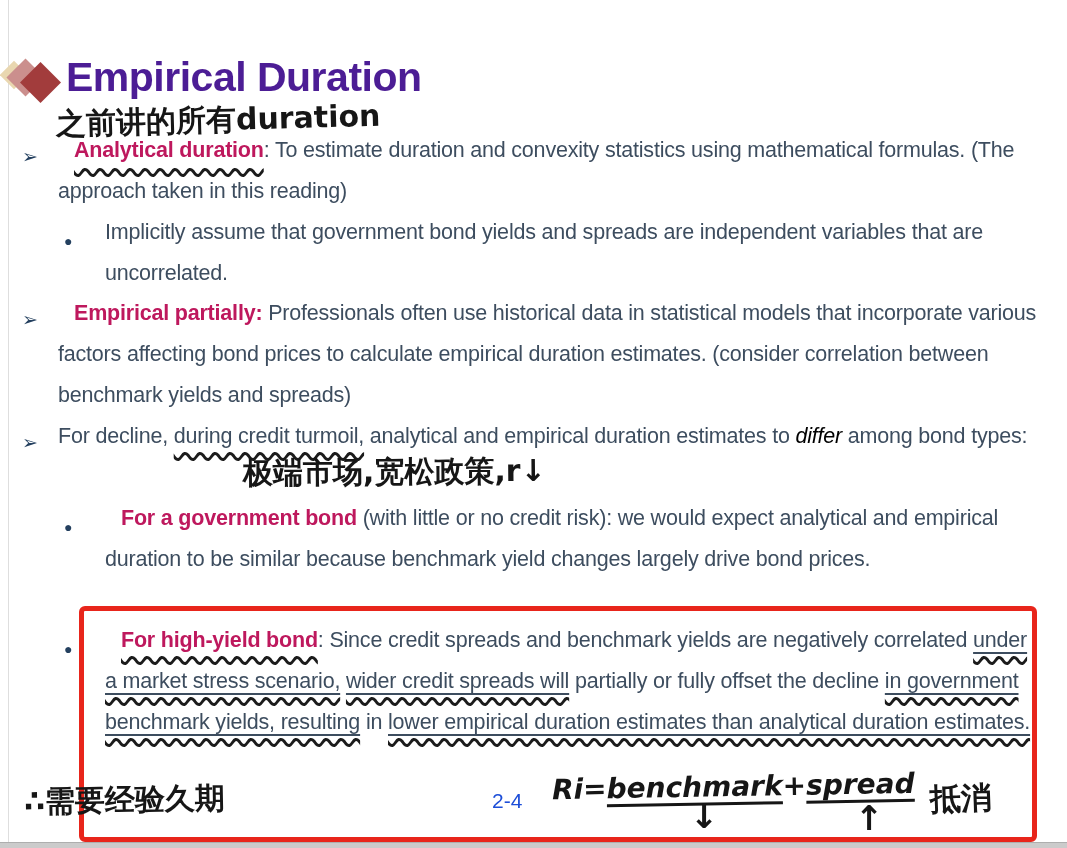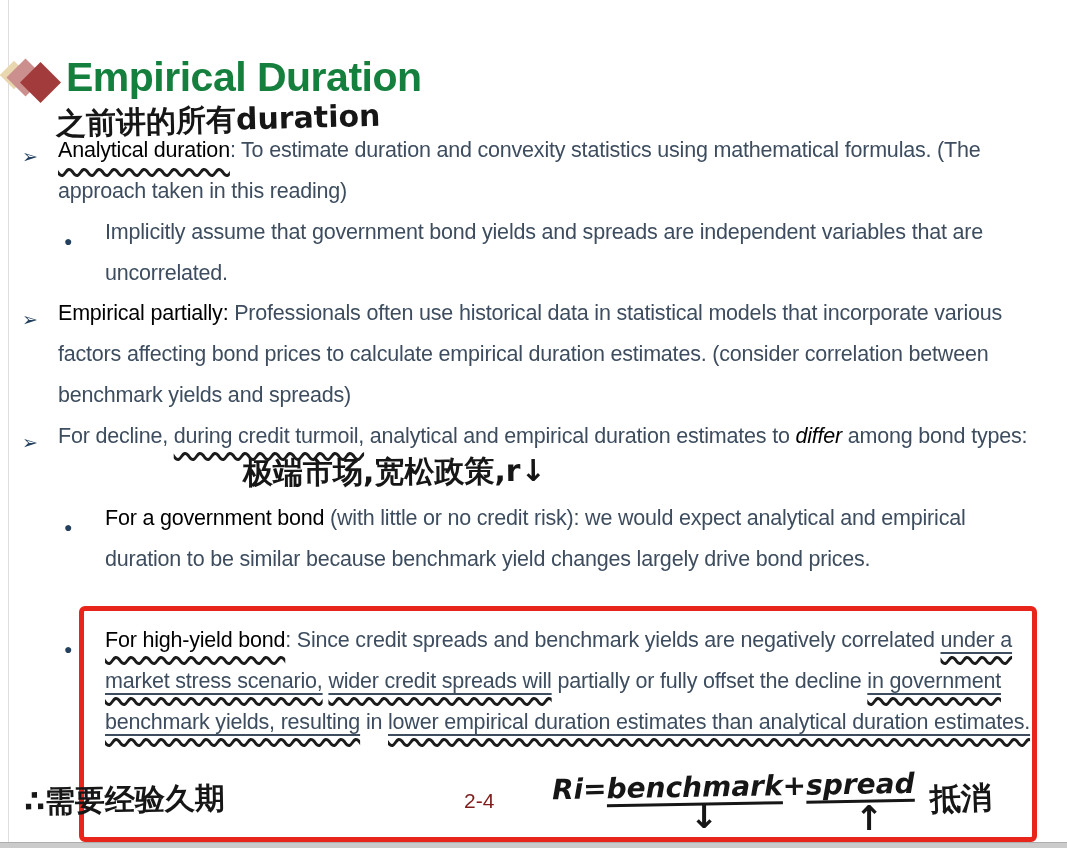--- a/index.html
+++ b/index.html
@@ -13,37 +13,37 @@
   .chrome-bottom { position:absolute; left:0; right:0; bottom:0; height:5px; background:#cbcbcb; border-top:1px solid #aeaeae; }
 
   
   .logo { position:absolute; left:0; top:48px; width:80px; height:76px; }
   .logo span { position:absolute; display:block; }
   .d-tan  { left:4px;  top:17px; width:20px; height:20px; background:#E9D7B0; transform:rotate(45deg); }
   .d-rose { left:12px; top:16px; width:27px; height:27px; background:#CB8F8D; transform:rotate(45deg); }
   .d-red  { left:26px; top:20px; width:29px; height:29px; background:#A23C3C; transform:rotate(45deg); }
   .title {
     position:absolute; left:66px; top:54px; font-size:41px; font-weight:700;
-    color:#15803d; letter-spacing:-0.5px; white-space:nowrap;
+    color:#4c1d95; letter-spacing:-0.5px; white-space:nowrap;
   }
 
   
   .para { position:absolute; color:#3D4D5F; font-size:21.5px; line-height:41px; letter-spacing:-0.2px; }
   .lvl1 { left:20px; width:1022px; padding-left:38px; box-sizing:border-box; }
   .lvl2 { left:62px; width:982px;  padding-left:43px; box-sizing:border-box; }
   .marker { position:absolute; left:2px; color:#24405F; }
   .lvl1 > .marker { top:6px;  font-size:19px; }
   .lvl2 > .marker { top:9px;  font-size:14px; }
   .p1  { top:130px; }
   .p1s { top:212px; }
   .p2  { top:293px; }
   .p3  { top:416px; }
   .p3s1{ top:498px; }
   .p3s2{ top:620px; }
-  .lead { font-weight:400; color:#000000; }
+  .lead { font-weight:700; color:#be185d;margin-left:16px; }
   .differ { font-style:italic; color:#000000; }
   .uline { text-decoration-line:underline; text-decoration-thickness:2px; text-underline-offset:5px; }
   .wavy  { text-decoration-line:underline; text-decoration-style:wavy;
            text-decoration-color:#1b1b1b; text-decoration-thickness:2.5px; text-underline-offset:9px; }
   .wavy-low { text-underline-offset:11px; }
 
   
   .red-box { position:absolute; left:79px; top:606px; width:958px; height:236px;
              border:5px solid #E8251B; border-radius:6px; box-sizing:border-box; }
 
@@ -52,21 +52,21 @@
   .hw-top { left:56px;  top:100px; font-size:30px; transform:rotate(-1.5deg); }
   .hw-mid { left:243px; top:452px; font-size:30px; transform:rotate(-0.5deg); }
   .hw-bl  { left:24px;  top:780px; font-size:30px; transform:rotate(-1deg); }
   .hw-formula { left:552px; top:770px; font-size:28px; font-style:italic; transform:rotate(-1deg); }
   .hw-formula .fu { text-decoration-line:underline; text-decoration-thickness:3px; text-underline-offset:6px; }
   .hw-offset { left:930px; top:778px; font-size:31px; transform:rotate(-2deg); }
   .hw-arrow { font-size:34px; font-weight:700; font-style:normal; }
   .arr-down { left:690px; top:796px; }
   .arr-up   { left:855px; top:798px; }
 
-  .pagenum { position:absolute; left:464px; top:789px; font-size:21px; color:#7f1d1d; }
+  .pagenum { position:absolute; left:492px; top:789px; font-size:21px; color:#1d4ed8; }
 </style>
 </head>
 <body>
 
 <div>
 
   <div class="edge-left"></div>
 
   <div class="red-box"></div>
 

